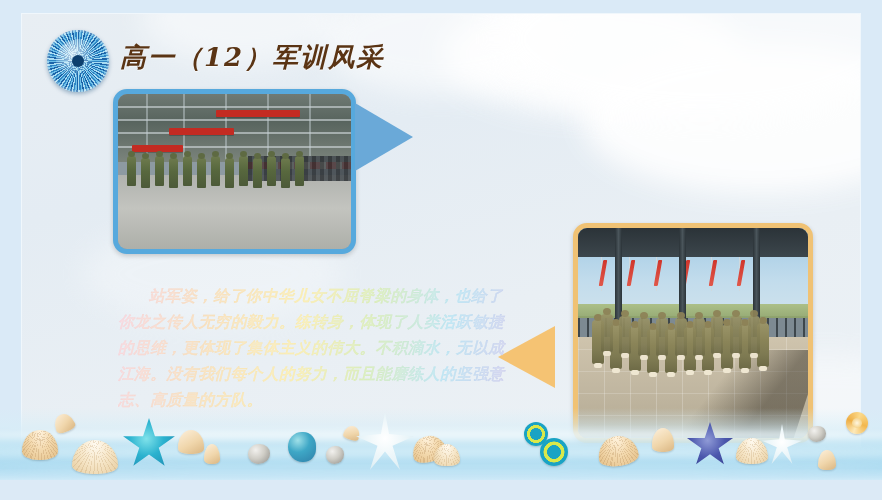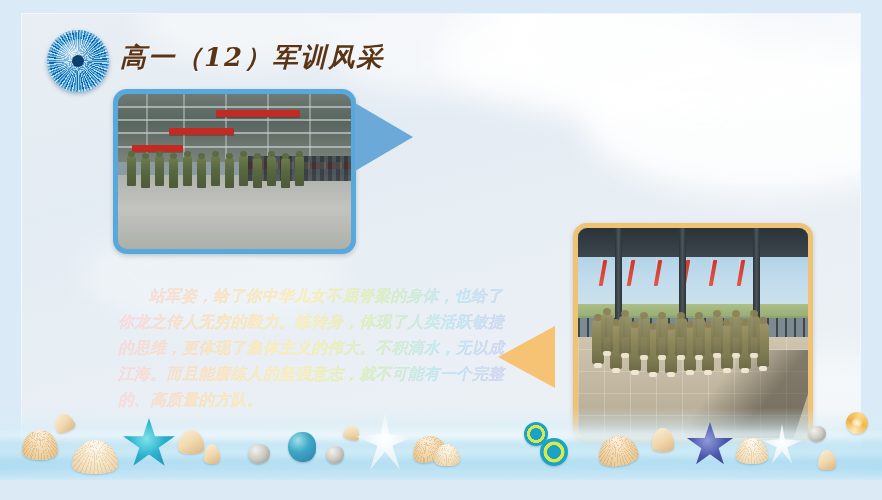--- a/index.html
+++ b/index.html
@@ -317,21 +317,21 @@
       <div class="cadet" style="left:50%;top:43%;height:38px;opacity:.92"></div>
       <div class="cadet" style="left:58%;top:42%;height:38px;opacity:.92"></div>
       <div class="cadet" style="left:66%;top:42%;height:38px;opacity:.92"></div>
       <div class="cadet" style="left:74%;top:42%;height:38px;opacity:.92"></div>
     </div>
   </div>
 
   <div class="arrow-blue"></div>
   <div class="arrow-orange"></div>
 
-  <div class="body-text text-bottom">站军姿，给了你中华儿女不屈脊梁的身体，也给了你龙之传人无穷的毅力。练转身，体现了人类活跃敏捷的思维，更体现了集体主义的伟大。不积滴水，无以成江海。而且能磨练人的坚强意志，就不可能有一个完整的、高质量的方队。</div>
+  <div class="body-text text-bottom">站军姿，给了你中华儿女不屈脊梁的身体，也给了你龙之传人无穷的毅力。练转身，体现了人类活跃敏捷的思维，更体现了集体主义的伟大。不积滴水，无以成江海。没有我们每个人的努力，而且能磨练人的坚强意志、高质量的方队。</div>
 
   <div class="seastrip">
     <div class="wave" style="top:22px;"></div>
     <div class="wave" style="top:40px;opacity:.5;"></div>
     <div class="wave" style="top:56px;opacity:.4;"></div>
 
     <div class="shell fan" style="left:22px;top:22px;width:36px;height:30px;"></div>
     <div class="shell cone" style="left:54px;top:6px;width:20px;height:18px;transform:rotate(-22deg);"></div>
     <div class="shell scallop" style="left:72px;top:32px;width:46px;height:34px;"></div>
     <div class="shell starfish sf-blue" style="left:122px;top:10px;width:54px;height:52px;"></div>

